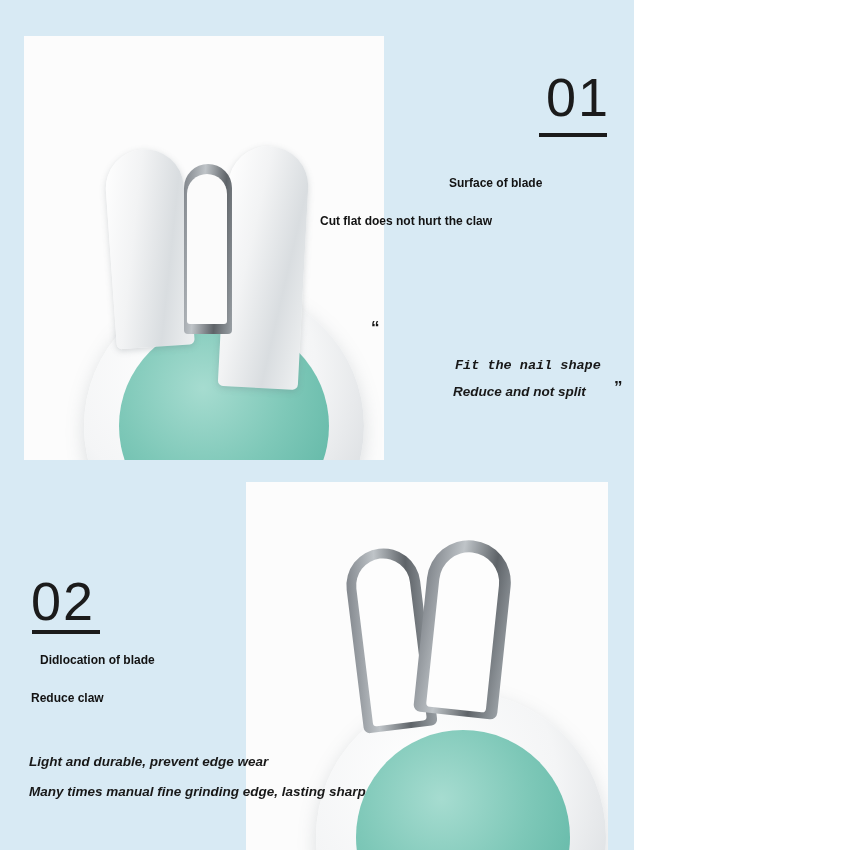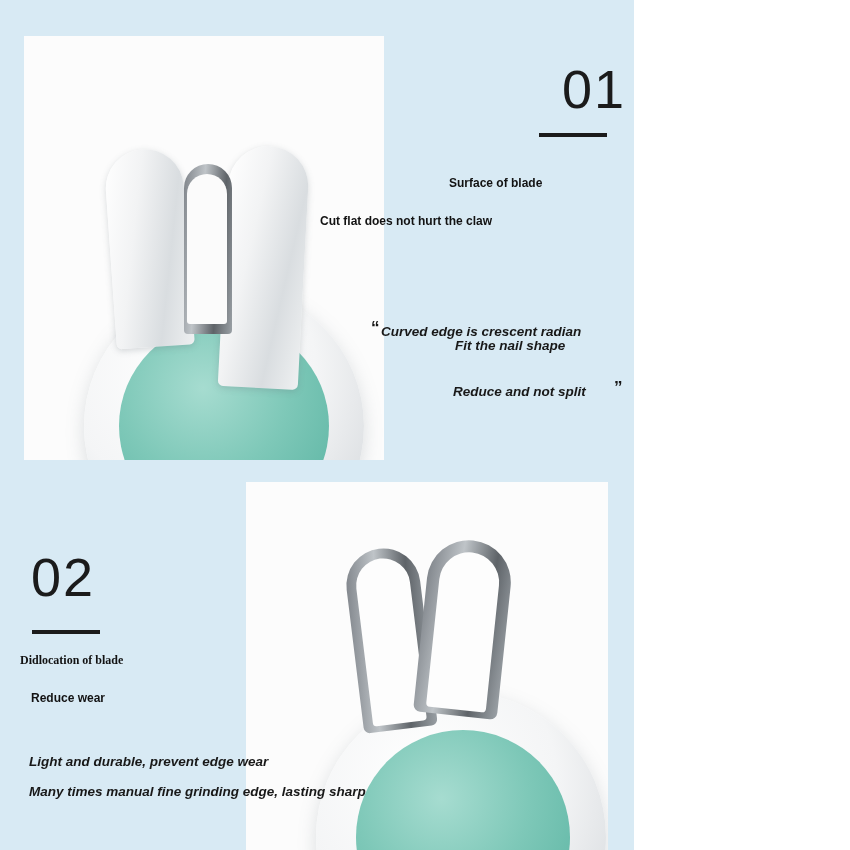--- a/index.html
+++ b/index.html
@@ -112,34 +112,34 @@
     white-space: nowrap;
   }
   .quote {
     position: absolute;
     font-size: 17px;
     font-weight: bold;
     color: #181818;
   }
 
   
-  .s1-num    { left: 546px; top: 58px; margin-left: 16px; }
+  .s1-num    { left: 546px; top: 66px; }
   .s1-rule   { left: 539px; top: 133px; width: 68px; }
   .s1-h1     { left: 449px; top: 176px; }
   .s1-h2     { left: 320px; top: 214px; text-align: center; }
   .s1-s1     { left: 381px; top: 324px; }
-  .s1-s2     { left: 455px; top: 338px; }
+  .s1-s2     { left: 455px; top: 358px; font-family: Liberation Mono, monospace; }
   .s1-s3     { left: 453px; top: 384px; }
   .s1-q-open { left: 371px; top: 318px; }
   .s1-q-close{ left: 614px; top: 378px; }
 
   
-  .s2-num  { left: 31px; top: 546px; }
+  .s2-num  { left: 31px; top: 570px; }
   .s2-rule { left: 32px; top: 630px; width: 68px; }
-  .s2-h1   { left: 20px; top: 653px; font-family: Liberation Serif, serif; }
+  .s2-h1   { left: 40px; top: 653px; }
   .s2-h2   { left: 31px; top: 691px; }
   .s2-s1   { left: 29px; top: 754px; }
   .s2-s2   { left: 29px; top: 784px; }
 </style>
 </head>
 <body>
 
 <div class="page">
 
   <div class="panel-bg"></div>
@@ -155,36 +155,35 @@
 
     <div class="blade-dark" style="left:160px; top:128px; width:48px; height:170px;"></div>
     <div class="body-ring" style="left:163px; top:138px; width:40px; height:150px; border-radius:40px 40px 6px 6px; background:#fbfbfb; box-shadow:none;"></div>
   </div>
 
   <div class="num s1-num">01</div>
   <div class="rule s1-rule"></div>
   <div class="head-line s1-h1">Surface of blade</div>
   <div class="head-line s1-h2">Cut flat does not hurt the claw</div>
   <div class="quote s1-q-open">“</div>
-  <div class="sub-line s1-s1">Curved edge is crescent radian</div>
   <div class="sub-line s1-s2">Fit the nail shape</div>
   <div class="sub-line s1-s3">Reduce and not split</div>
   <div class="quote s1-q-close">”</div>
 
   <div class="photo photo-2">
     <div class="body-ring" style="left:70px; top:210px; width:290px; height:290px;"></div>
     <div class="body-core" style="left:110px; top:248px; width:214px; height:214px;"></div>
 
     <div class="blade-dark" style="left:107px; top:66px; width:74px; height:182px; transform:rotate(-7deg);"></div>
     <div class="blade" style="left:117px; top:76px; width:54px; height:166px; transform:rotate(-7deg); background:#fdfdfd; box-shadow:none;"></div>
 
     <div class="blade-dark" style="left:176px; top:58px; width:84px; height:176px; transform:rotate(6deg);"></div>
     <div class="blade" style="left:188px; top:70px; width:60px; height:158px; transform:rotate(6deg); background:#fdfdfd; box-shadow:none;"></div>
   </div>
 
   <div class="num s2-num">02</div>
   <div class="rule s2-rule"></div>
   <div class="head-line s2-h1">Didlocation of blade</div>
-  <div class="head-line s2-h2">Reduce wear</div>
+  <div class="head-line s2-h2">Reduce claw</div>
   <div class="sub-line s2-s1">Light and durable, prevent edge wear</div>
   <div class="sub-line s2-s2">Many times manual fine grinding edge, lasting sharp</div>
 
 </div>
 
 </body></html>

